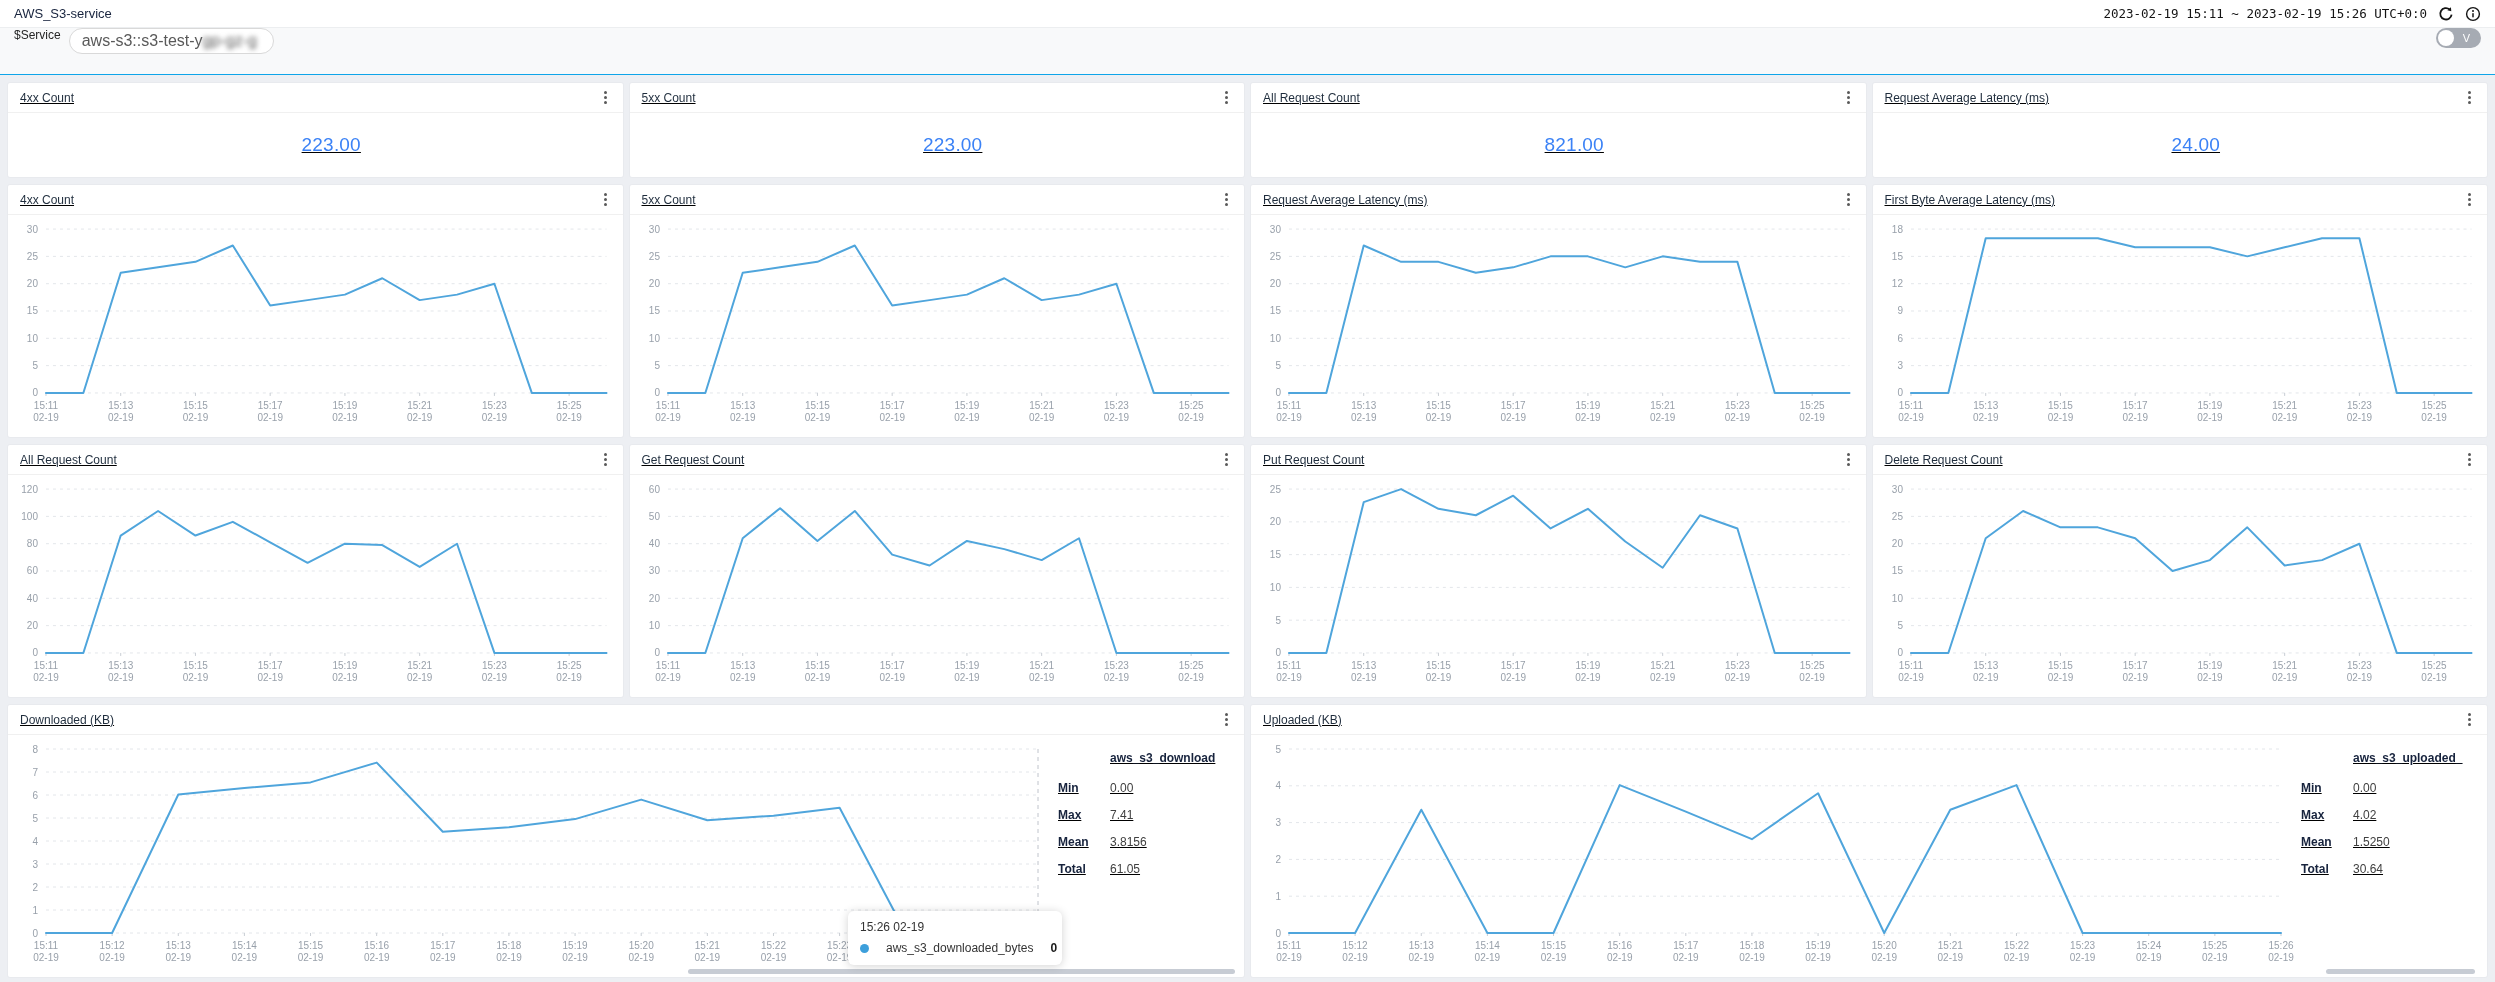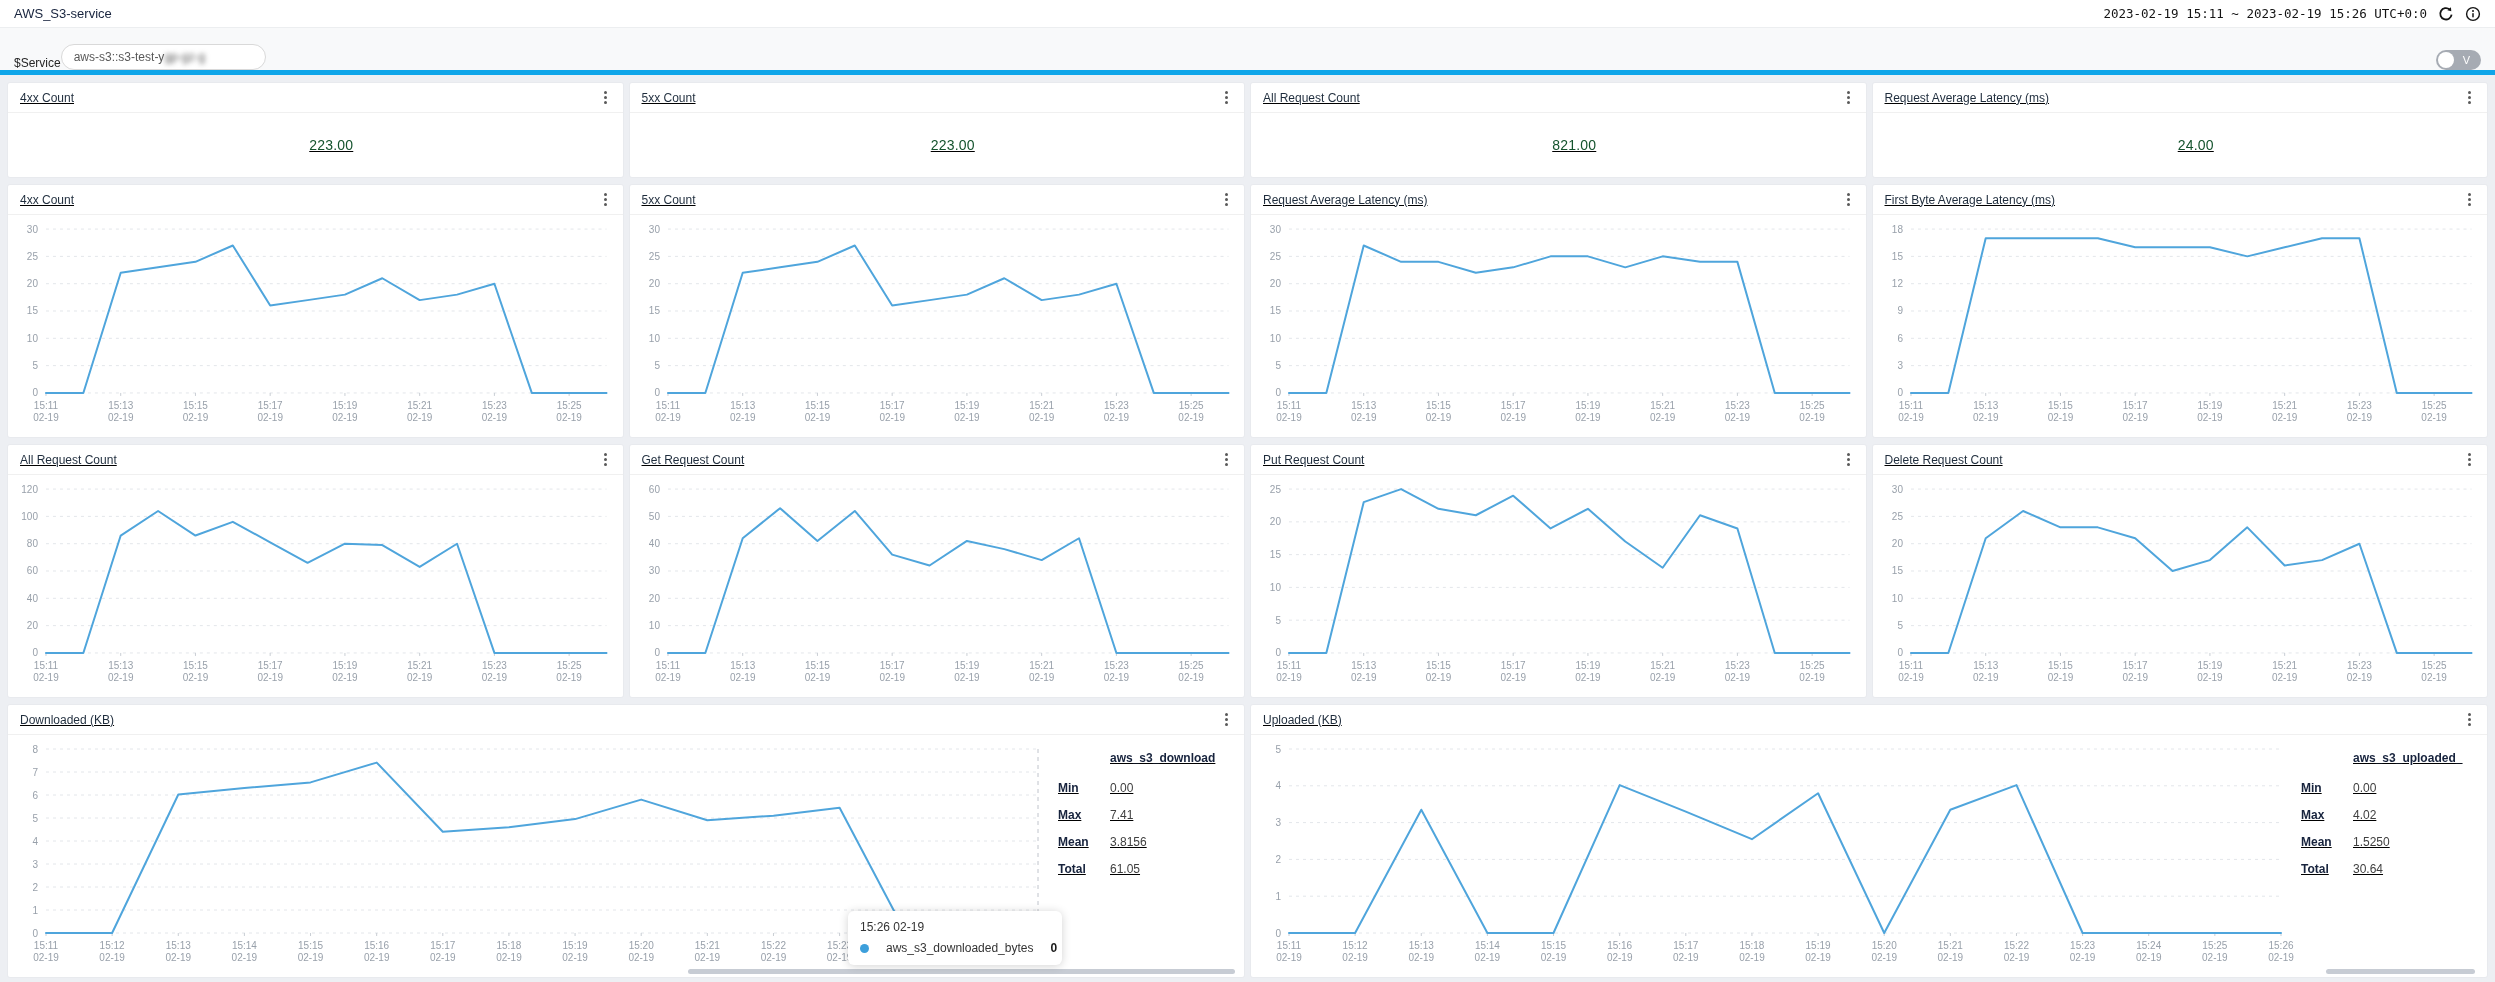--- a/index.html
+++ b/index.html
@@ -8,25 +8,25 @@
 
   
   .topbar { height:28px; background:#fff; border-bottom:1px solid #eceef0;
     display:flex; align-items:center; justify-content:space-between; padding:0 14px; }
   .db-title { font-size:13px; font-weight:500; color:#17233d; }
   .topbar-right { display:flex; align-items:center; gap:10px; }
   .time-range { font-family:"DejaVu Sans Mono", monospace; font-size:12.5px; color:#141414; font-weight:500; cursor:pointer; }
   .icon-btn { width:17px; height:17px; display:inline-flex; align-items:center; justify-content:center; cursor:pointer; }
 
   
-  .filterbar { height:47px; background:#f8f9fa; border-bottom:5px solid #0ea5e9;
-    display:flex; align-items:flex-end; gap:0; padding:0 14px; }
+  .filterbar { height:47px; background:#f8f9fa; border-bottom:1px solid #0ea5e9;
+    display:flex; align-items:flex-start; gap:8px; padding:0 14px; }
   .var-label { font-size:12px; color:#262626; }
   .service-input { width:205px; height:26px; background:#fff; border:1px solid #d9d9d9; border-radius:13px;
-    display:flex; align-items:center; padding:0 12px; font-size:12px; color:#595959;
+    display:flex; align-items:center; padding:0 12px; font-size:16px; color:#595959;
     white-space:nowrap; overflow:hidden; cursor:text; }
   .redacted { filter: blur(2.5px); }
   .toggle { margin-left:auto; width:45px; height:20px; background:#a6abb3; border-radius:10px;
     display:flex; align-items:center; padding:2px; cursor:pointer; }
   .knob { width:16px; height:16px; border-radius:50%; background:#fff; flex:0 0 16px; }
   .toggle-label { flex:1; text-align:center; color:#fff; font-size:11px; line-height:16px; }
 
   
   .dash { padding:8px 8px 4px 8px; }
   .row { display:grid; gap:7px; margin-bottom:8px;text-decoration:underline; }
@@ -36,21 +36,21 @@
 
   .card { background:#fff; border-radius:2px; position:relative; display:flex; flex-direction:column;
     box-shadow:0 0 0 1px rgba(0,0,0,0.02); }
   .card-header { flex:0 0 30px; display:flex; align-items:center; justify-content:space-between;
     padding:0 12px; border-bottom:1px solid #f0f0f0; }
   .card-title { font-size:12px; color:#1f2d3d; font-weight:500; white-space:nowrap; }
   .kebab { display:flex; flex-direction:column; gap:2px; padding:3px 4px; cursor:pointer; }
   .kebab i { width:3px; height:3px; border-radius:50%; background:#595959; }
 
   .stat-value { flex:1; display:flex; align-items:center; justify-content:center;
-    font-size:14px; color:#14532d; letter-spacing:0.2px;margin-left:32px; }
+    font-size:19px; color:#3b82f6; letter-spacing:0.2px;margin-left:32px; }
 
   .card-content { flex:1; display:flex; min-height:0; }
   .chart-body { flex:1; position:relative; min-width:0; }
   .chart-body svg { display:block; }
 
   .legend { flex:0 0 190px; padding:16px 8px 0 4px; font-size:12px; color:#17233d; overflow:hidden; }
   .legend-name { font-weight:700; white-space:nowrap; margin-bottom:16px; padding-left:52px; }
   .legend-row { display:flex; margin-bottom:13px; }
   .legend-k { font-weight:700; flex:0 0 52px; }
   .legend-v { color:#404040; }

